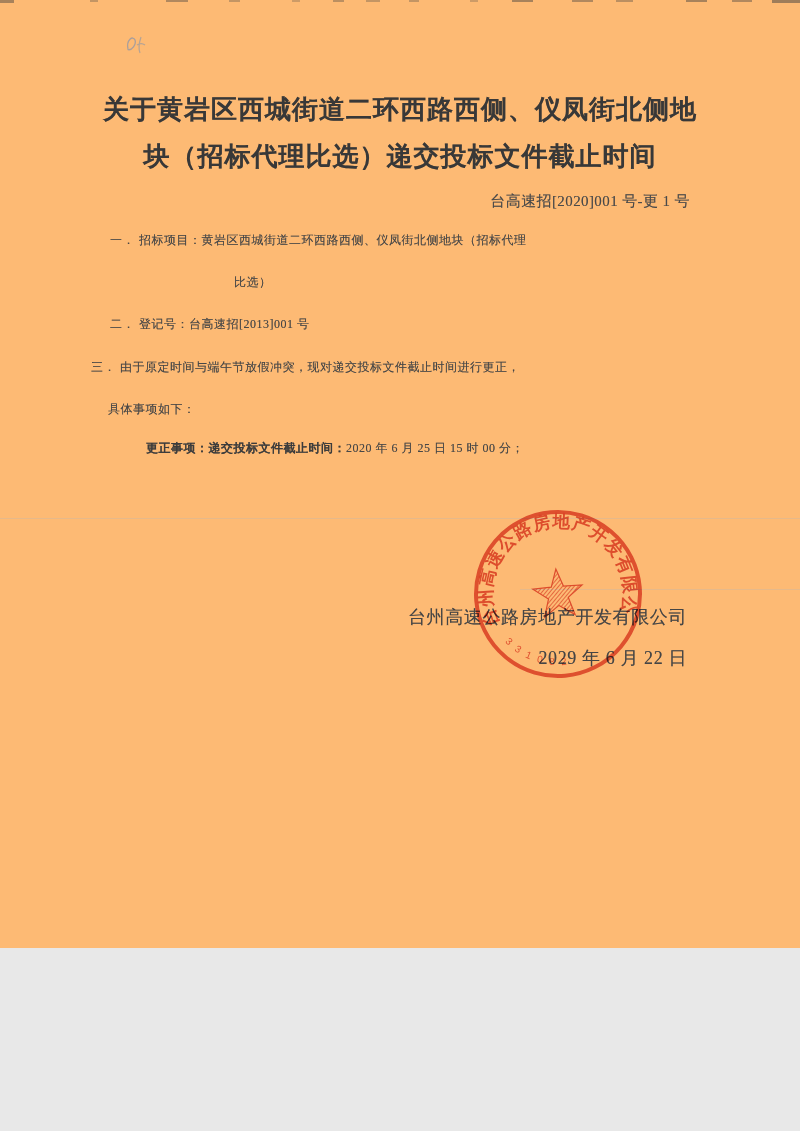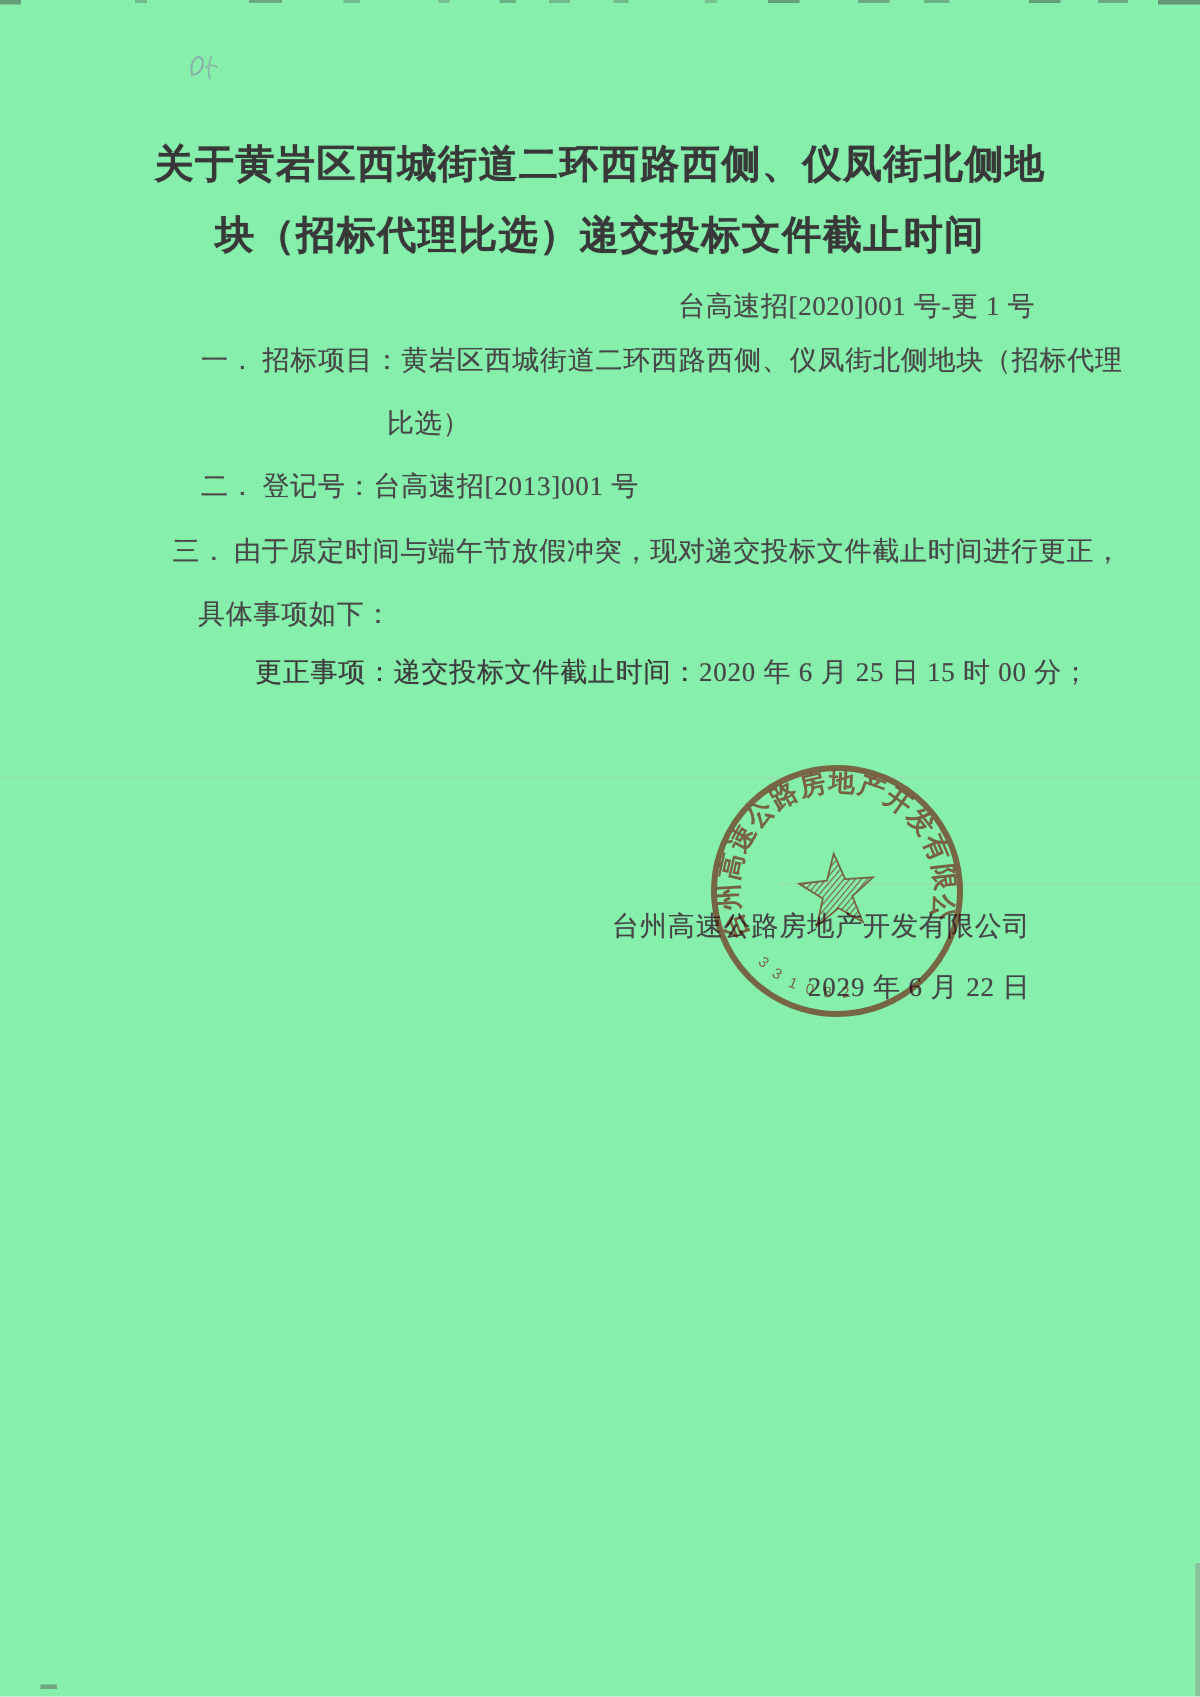--- a/index.html
+++ b/index.html
@@ -1,50 +1,49 @@
 <!DOCTYPE html>
 <html><head>
 <meta charset="utf-8">
 <style>
   html,body{margin:0;padding:0;background:#e8e8e8;}
   .page{
     position:relative;
-    width:800px;height:1131px;
+    width:800px;height:948px;
     margin:0 auto;
-    background:#86efac;
+    background:#fdba74;
     overflow:hidden;
     font-family:"Liberation Serif","DejaVu Serif",serif;
     color:#454545;
   }
   
   .title{
     position:absolute;top:86px;left:60px;right:60px;
     text-align:center;
     font-family:"Liberation Sans","DejaVu Sans",sans-serif;
     font-weight:700;
     font-size:26px;line-height:47px;letter-spacing:1px;
     color:#383838;
     text-shadow:0 0 .6px rgba(56,56,56,.55);
   }
   .docnum{
     position:absolute;top:192px;right:110px;
-    font-size:18px;letter-spacing:.4px;color:#4a4a4a;
+    font-size:15px;letter-spacing:.4px;color:#4a4a4a;
     text-shadow:0 0 .5px rgba(74,74,74,.5);
   }
   .line{
     position:absolute;
-    font-size:18px;letter-spacing:.5px;line-height:22px;
+    font-size:12px;letter-spacing:.5px;line-height:22px;
     color:#474747;white-space:nowrap;
     text-shadow:0 0 .5px rgba(70,70,70,.5);
-    margin-left:24px;
   }
   .line .marker{margin-right:4px;}
   .bold-head{
     font-family:"Liberation Sans","DejaVu Sans",sans-serif;
-    font-weight:400;color:#3c3c3c;
+    font-weight:700;color:#3c3c3c;
     text-shadow:0 0 .6px rgba(60,60,60,.6);
   }
   .sig{
     position:absolute;right:113px;
     font-size:18px;letter-spacing:.6px;color:#454545;white-space:nowrap;
     text-shadow:0 0 .5px rgba(70,70,70,.5);
   }
   
   .seal{
     position:absolute;left:468px;top:503px;width:180px;height:182px;

